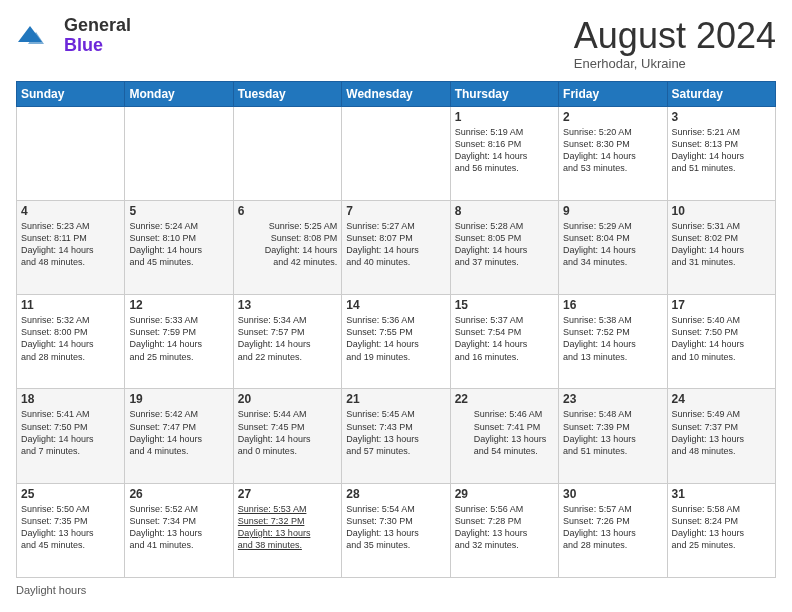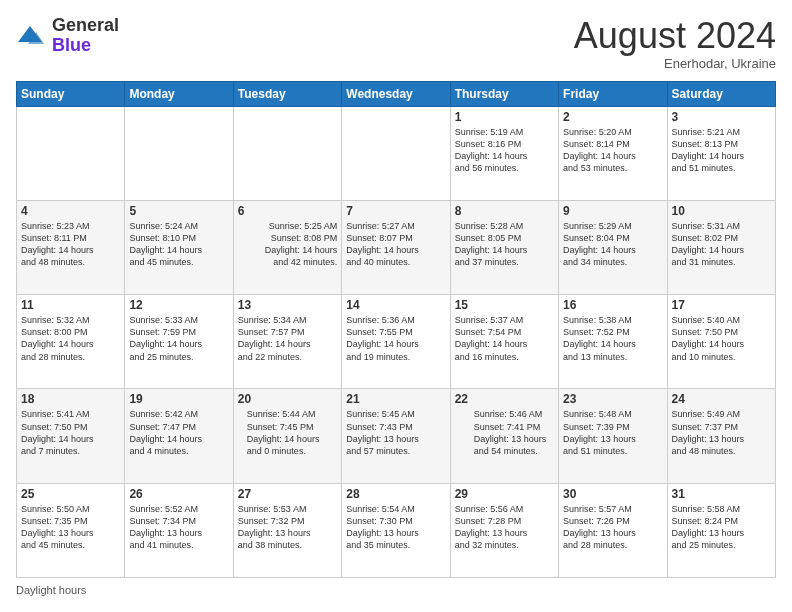--- a/index.html
+++ b/index.html
@@ -19,21 +19,21 @@
     }
     .header {
       display: flex;
       justify-content: space-between;
       align-items: flex-start;
       margin-bottom: 10px;
     }
     .logo {
       display: flex;
       align-items: center;
-      gap: 8px;
+      gap: 20px;
     }
     .logo-text {
       display: flex;
       flex-direction: column;
       line-height: 1.1;
     }
     .logo-general {
       font-size: 18px;
       font-weight: bold;
       color: #333;
@@ -41,21 +41,21 @@
     .logo-blue {
       font-size: 18px;
       font-weight: bold;
       color: #6d28d9;
     }
     .logo-icon {
       width: 28px;
       height: 28px;
     }
     .title-block {
-      text-align: right;
+      text-align: left;
     }
     .month-year {
       font-size: 36px;
       font-weight: 300;
       color: #333;
       line-height: 1.1;
     }
     .location {
       font-size: 13px;
       color: #555;
@@ -149,21 +149,21 @@
           <td>
             <span class="day-number">1</span>
             <div class="cell-info" style="white-space: pre-line;">Sunrise: 5:19 AM
 Sunset: 8:16 PM
 Daylight: 14 hours
 and 56 minutes.</div>
           </td>
           <td>
             <span class="day-number">2</span>
             <div class="cell-info" style="white-space: pre-line;">Sunrise: 5:20 AM
-Sunset: 8:14 PM
+Sunset: 8:30 PM
 Daylight: 14 hours
 and 53 minutes.</div>
           </td>
           <td>
             <span class="day-number">3</span>
             <div class="cell-info" style="white-space: pre-line;">Sunrise: 5:21 AM
 Sunset: 8:13 PM
 Daylight: 14 hours
 and 51 minutes.</div>
           </td>
@@ -280,21 +280,21 @@
           </td>
           <td>
             <span class="day-number">19</span>
             <div class="cell-info" style="white-space: pre-line;">Sunrise: 5:42 AM
 Sunset: 7:47 PM
 Daylight: 14 hours
 and 4 minutes.</div>
           </td>
           <td>
             <span class="day-number">20</span>
-            <div class="cell-info" style="white-space: pre-line; margin-left: 9px;">Sunrise: 5:44 AM
+            <div class="cell-info" style="white-space: pre-line;">Sunrise: 5:44 AM
 Sunset: 7:45 PM
 Daylight: 14 hours
 and 0 minutes.</div>
           </td>
           <td>
             <span class="day-number">21</span>
             <div class="cell-info" style="white-space: pre-line;">Sunrise: 5:45 AM
 Sunset: 7:43 PM
 Daylight: 13 hours
 and 57 minutes.</div>
@@ -331,21 +331,21 @@
           </td>
           <td>
             <span class="day-number">26</span>
             <div class="cell-info" style="white-space: pre-line;">Sunrise: 5:52 AM
 Sunset: 7:34 PM
 Daylight: 13 hours
 and 41 minutes.</div>
           </td>
           <td>
             <span class="day-number">27</span>
-            <div class="cell-info" style="white-space: pre-line;">Sunrise: 5:53 AM
+            <div class="cell-info" style="white-space: pre-line; text-decoration: underline;">Sunrise: 5:53 AM
 Sunset: 7:32 PM
 Daylight: 13 hours
 and 38 minutes.</div>
           </td>
           <td>
             <span class="day-number">28</span>
             <div class="cell-info" style="white-space: pre-line;">Sunrise: 5:54 AM
 Sunset: 7:30 PM
 Daylight: 13 hours
 and 35 minutes.</div>

